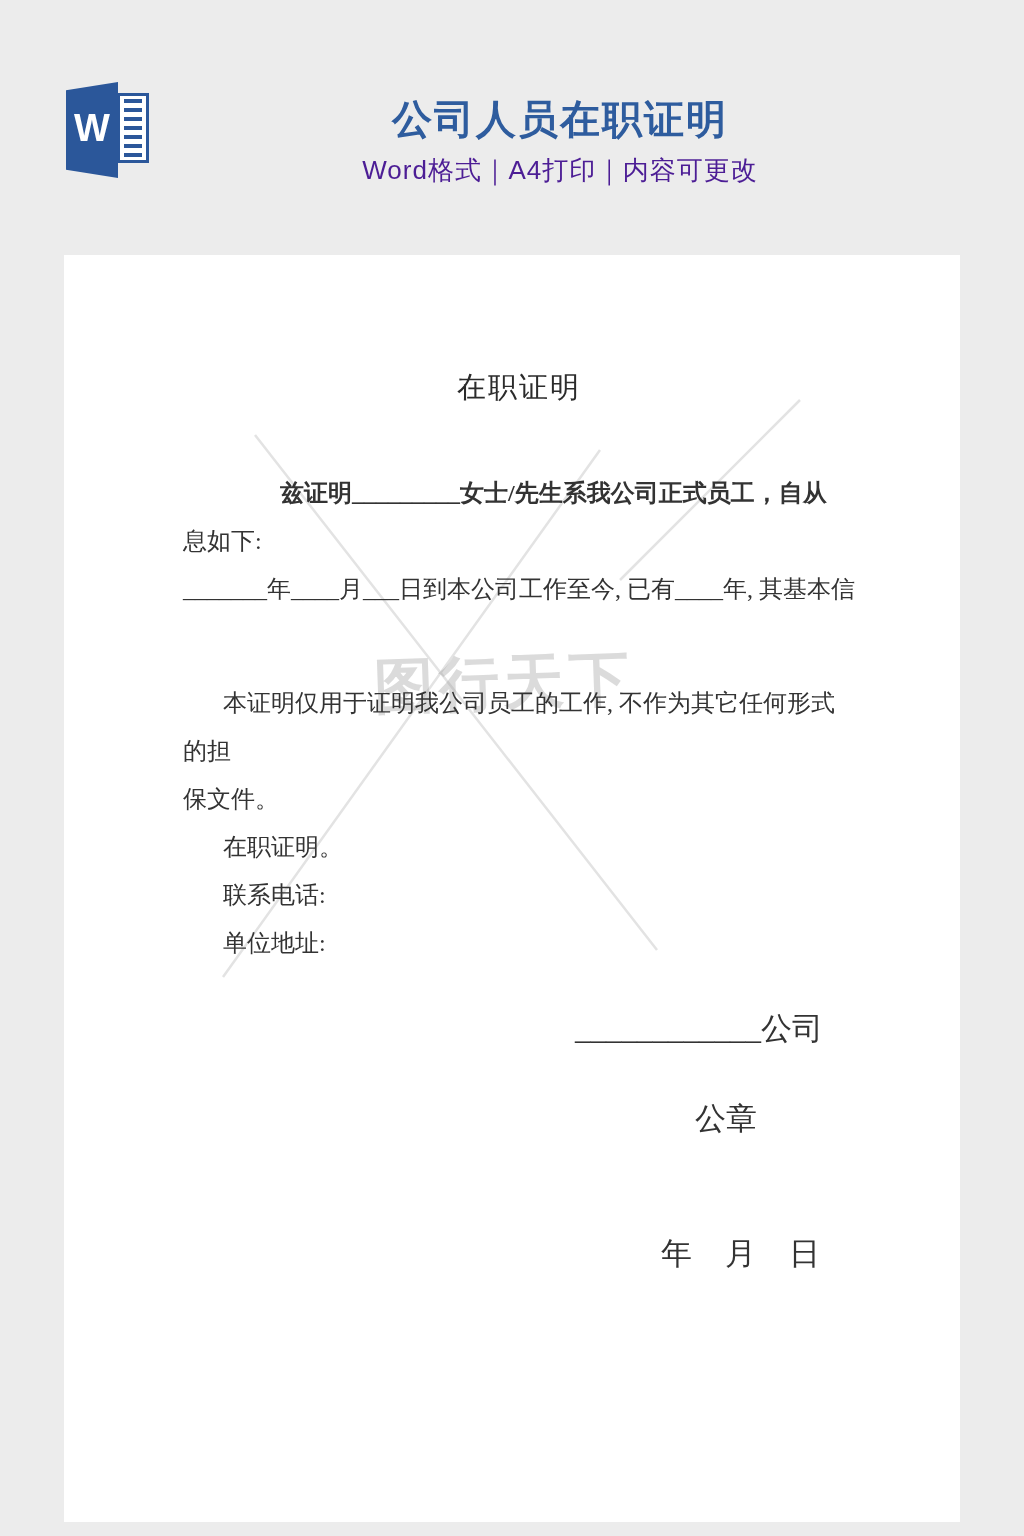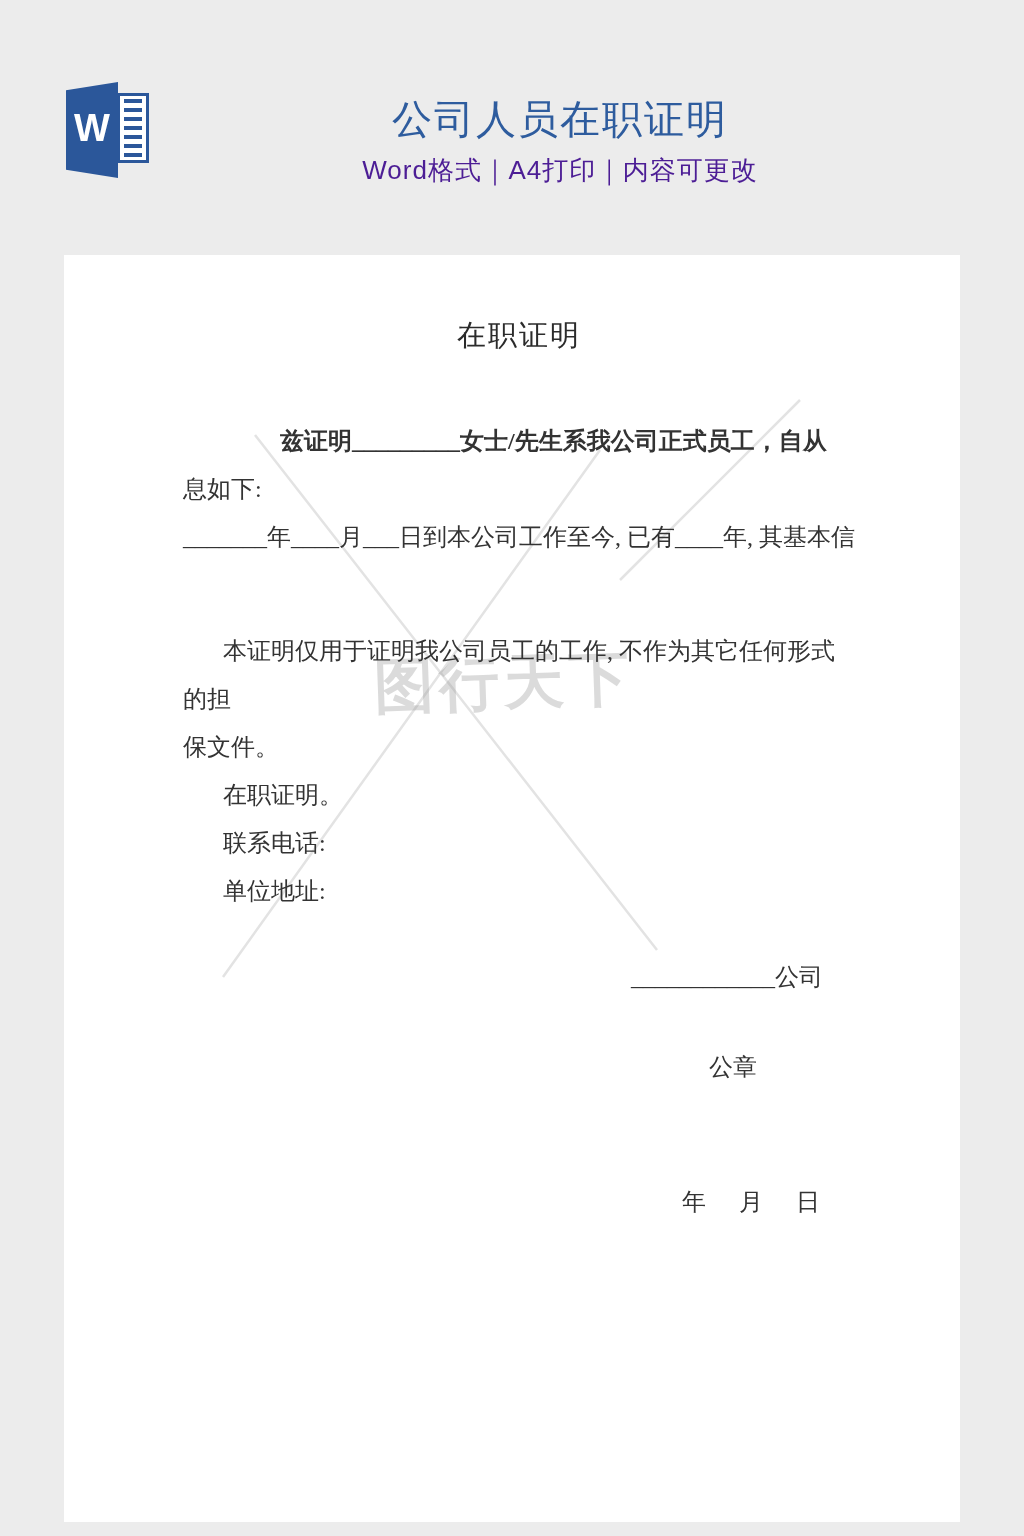--- a/index.html
+++ b/index.html
@@ -35,21 +35,21 @@
     width:100%; height:100%;
     background:repeating-linear-gradient(to bottom,#2b579a 0 4px,#ffffff 4px 9px);
   }
 
   .tpl-header-text {
     position:absolute; left:160px; top:0; width:800px; text-align:center;
     font-family:"Liberation Sans","DejaVu Sans",sans-serif;
   }
   .tpl-title {
     margin-top:96px; font-size:40px; line-height:46px;
-    font-weight:400; color:#2e5c9e; letter-spacing:2px;
+    font-weight:700; color:#2e5c9e; letter-spacing:2px;
   }
   .tpl-subtitle {
     margin-top:13px; font-size:26px; line-height:30px;
     font-weight:500; color:#4c1d95; letter-spacing:1px;
   }
 
   
   .page {
     position:absolute; left:64px; top:255px; width:896px; height:1267px;
     background:#ffffff;
@@ -59,21 +59,21 @@
   
   .wm-lines { position:absolute; left:0; top:0; width:896px; height:1267px; pointer-events:none; }
   .wm-logo {
     position:absolute; left:250px; top:388px; width:380px;
     text-align:center; font-size:60px; font-weight:700;
     color:#9a9a9a; opacity:0.35; letter-spacing:5px;
     transform:rotate(-2deg); pointer-events:none; white-space:nowrap;
   }
 
   .doc-title {
-    padding-top:60px; text-align:center;
+    padding-top:112px; text-align:center;
     font-size:29px; line-height:40px; font-weight:400;
     letter-spacing:2px; color:#2b2b2b; position:relative;
   }
 
   .body-text { font-size:24px; line-height:48px; color:#333333; position:relative; }
   .p1 { margin-top:62px; }
   .indent-lg { text-indent:97px;font-weight:bold; }
   .indent-sm { text-indent:40px; }
 
   table.emp-table {
@@ -85,21 +85,21 @@
   }
   table.emp-table th, table.emp-table td {
     border:1.5px solid #3b3b3b; text-align:center; vertical-align:middle;
     font-weight:400; padding:0;
   }
   table.emp-table th { height:47px; }
   table.emp-table td { height:50px; }
 
   .p2 { margin-top:66px; }
 
-  .sig { font-size:24px; line-height:48px; text-align:right; position:relative; }
+  .sig { font-size:31px; line-height:48px; text-align:right; position:relative; }
   .company-line { margin-top:38px; padding-right:32px; }
   .seal-line { margin-top:42px; padding-right:98px; }
   .date-line {
     margin-top:87px; padding-right:35px;
     display:flex; justify-content:flex-end; gap:33px;
   }
 </style>
 </head>
 <body>
 

